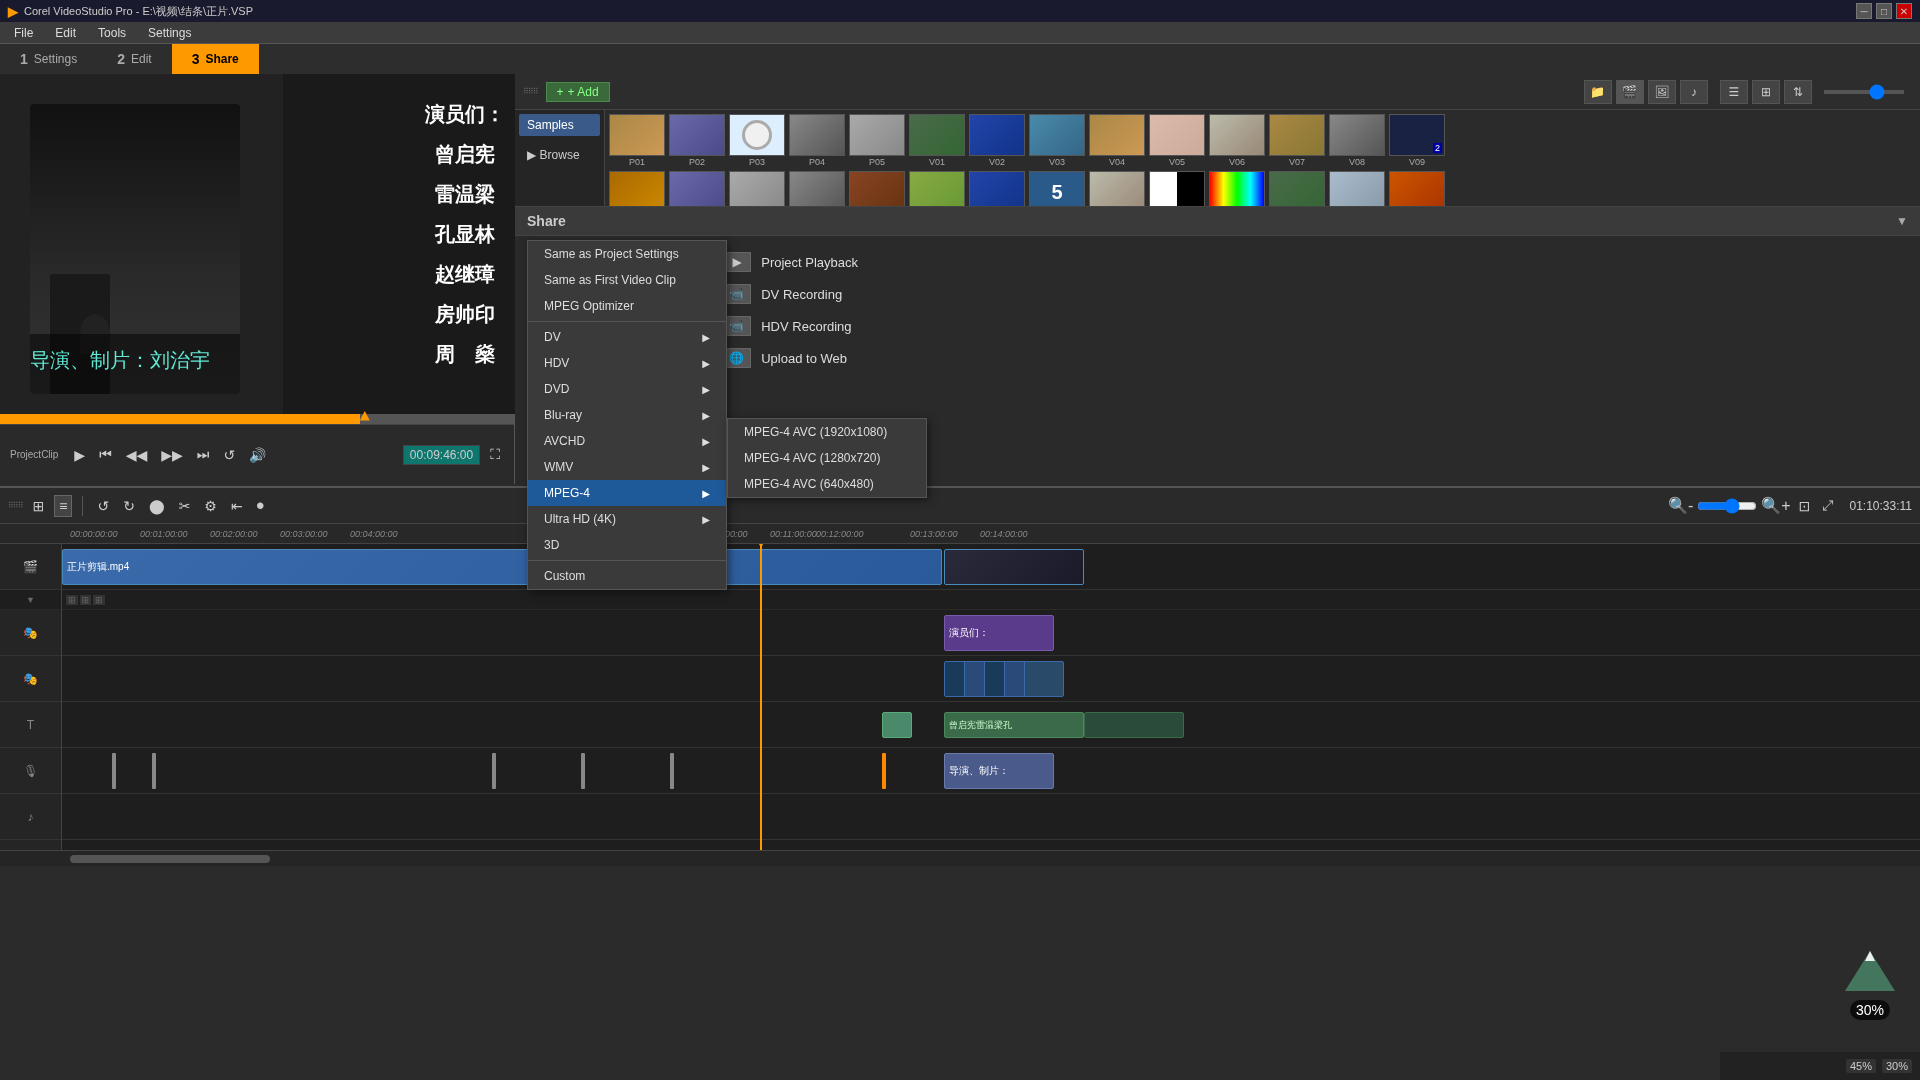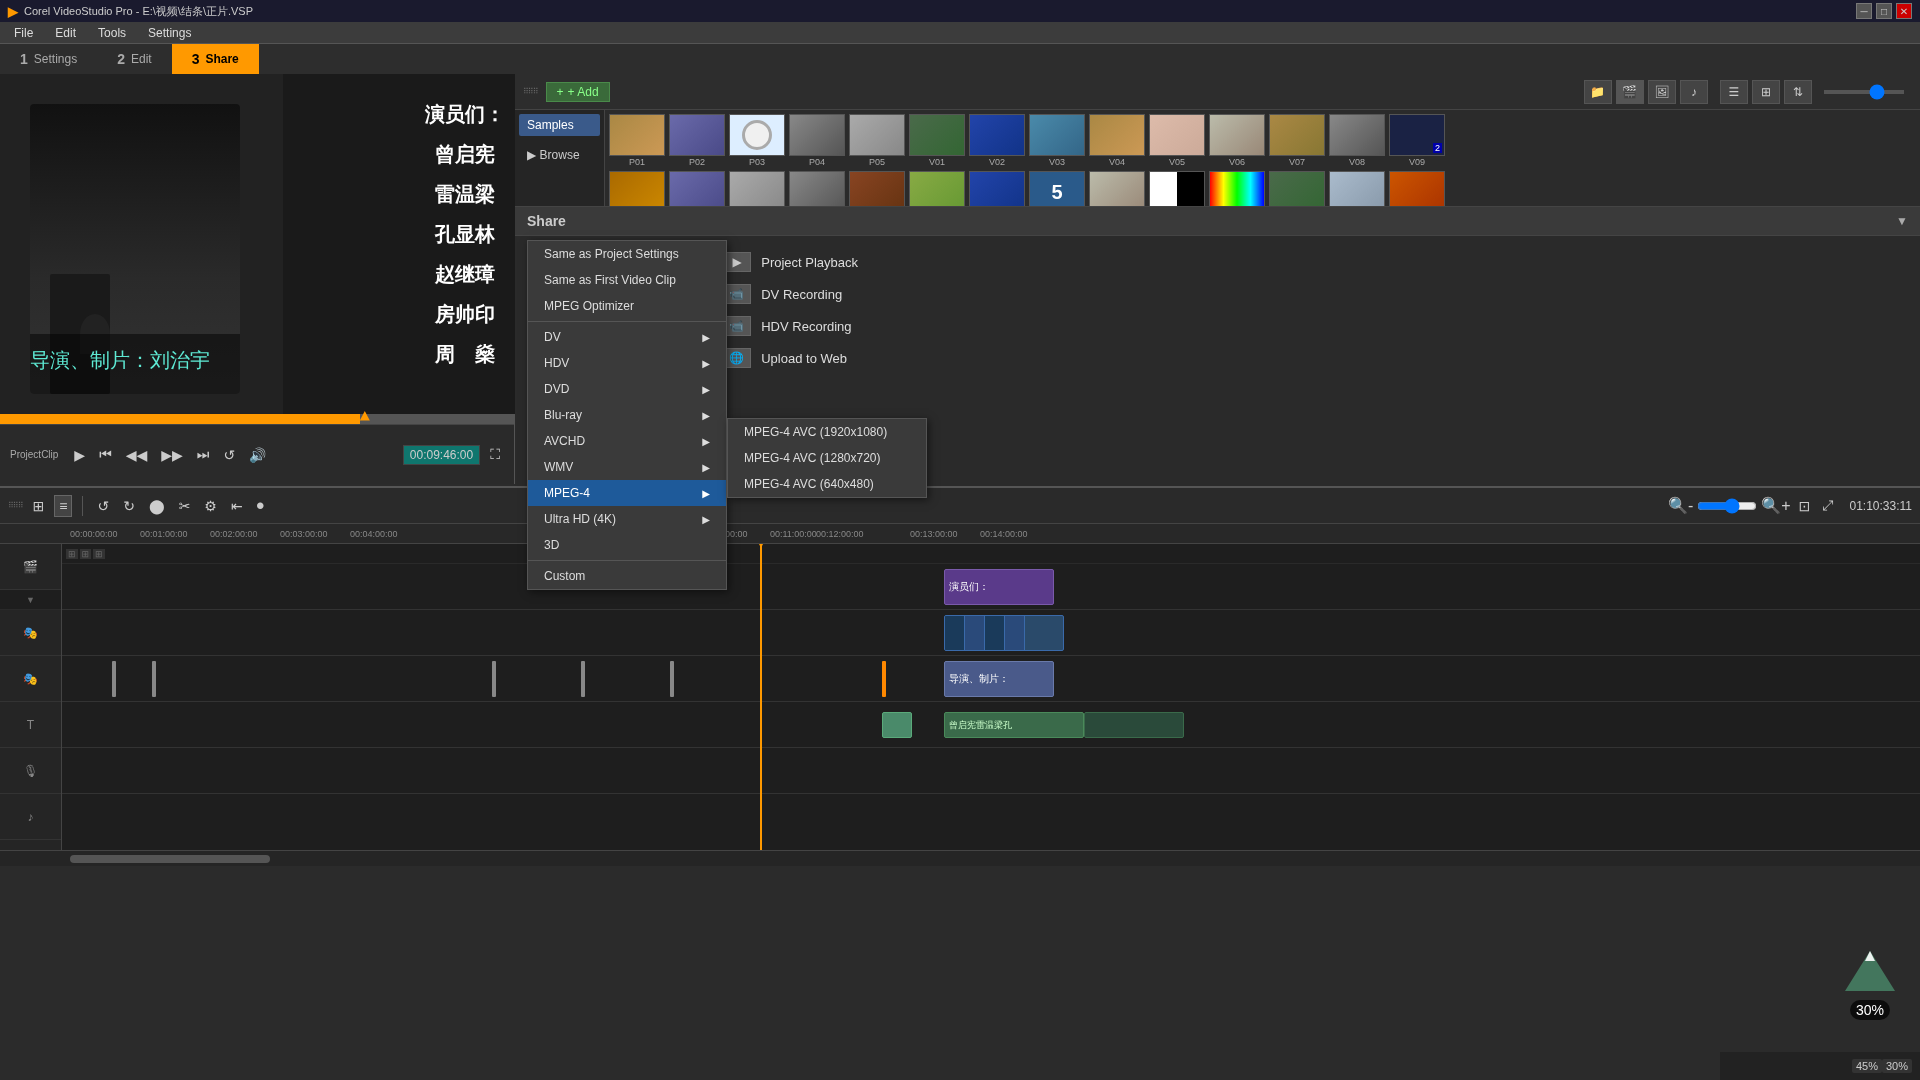--- a/index.html
+++ b/index.html
@@ -66,38 +66,38 @@
     .dropdown-arrow { font-size: 10px; }
     .dropdown-divider { height: 1px; background: #555; margin: 2px 0; }
 
     
     #mpeg4-submenu { position: absolute; left: 727px; top: 418px; background: #3a3a3a; border: 1px solid #555; z-index: 300; min-width: 200px; box-shadow: 2px 2px 8px rgba(0,0,0,0.5); }
     #timeline-toolbar { height: 36px; background: #2a2a2a; display: flex; align-items: center; padding: 0 8px; gap: 6px; border-bottom: 1px solid #444; }
     .tl-btn { color: #ccc; font-size: 14px; cursor: pointer; padding: 2px 4px; }
     .tl-btn.active { background: #444; border: 1px solid #666; }
 
     
-    #timeline-ruler { height: 20px; background: #282828; border-bottom: 1px solid #444; display: flex; align-items: center; padding: 0 0 0 70px; overflow: hidden; position: relative; }
+    #timeline-ruler { height: 20px; background: #282828; border-bottom: 1px solid #444; display: flex; align-items: center; padding: 0 0 0 70px; overflow: hidden; position: relative; font-style: italic; }
     .track-row { height: 46px; display: flex; border-bottom: 1px solid #333; }
     .track-content { flex: 1; position: relative; overflow: hidden; background: #1e1e1e; }
     .video-clip { position: absolute; height: 36px; top: 5px; background: linear-gradient(135deg, #3a6aaa 0%, #2a5a9a 100%); border: 1px solid #4a8aba; border-radius: 2px; display: flex; align-items: center; padding: 0 4px; overflow: hidden; font-size: 10px; color: #fff; }
     #playhead { position: absolute; top: 0; width: 2px; background: #f90; z-index: 50; pointer-events: none; }
     .playhead-marker { position: absolute; top: -8px; width: 12px; height: 12px; background: #f90; left: -5px; clip-path: polygon(50% 100%, 0% 0%, 100% 0%); }
 
     
     #timeline-scrollbar { height: 16px; background: #252525; border-top: 1px solid #444; }
     .h-scrollbar { height: 8px; background: #555; border-radius: 4px; margin: 4px 70px; }
 
     
     #bottom-right { position: absolute; bottom: 60px; right: 20px; display: flex; flex-direction: column; align-items: center; gap: 4px; }
     .mountain-icon { width: 60px; height: 50px; }
     .percent-badge { background: rgba(0,0,0,0.7); color: #fff; font-size: 14px; padding: 2px 6px; border-radius: 10px; }
 
     
-    #status-bar { position: absolute; bottom: 0; right: 0; width: 200px; height: 28px; background: #222; display: flex; align-items: center; justify-content: flex-end; padding: 0 8px; gap: 0; font-size: 11px; color: #ccc; }
+    #status-bar { position: absolute; bottom: 0; right: 0; width: 200px; height: 28px; background: #222; display: flex; align-items: center; justify-content: flex-end; padding: 0 8px; gap: 6px; font-size: 11px; color: #ccc; }
     .status-item { background: #333; padding: 1px 4px; border-radius: 2px; }
 
     
     #tl-zoom { display: flex; align-items: center; gap: 4px; margin-left: auto; }
     .zoom-btn { color: #ccc; font-size: 16px; cursor: pointer; }
     #zoom-slider { width: 60px; height: 4px; background: #555; appearance: none; outline: none; }
 
     
     #main-left { display: flex; flex-direction: column; width: 515px; flex-shrink: 0; }
 
@@ -532,20 +532,30 @@
           <span style="font-size:12px;color:#888;">♪</span>
         </div>
       </div>
 
       <div style="flex:1;overflow:hidden;display:flex;flex-direction:column;position:relative;">
 
         <div id="playhead" style="left:698px;height:100%;position:absolute;">
           <div class="playhead-marker"></div>
         </div>
 
+        <div class="track-row">
+          <div class="track-content">
+
+            <div class="video-clip" style="left:0;width:880px;">
+              <span>正片剪辑.mp4</span>
+            </div>
+
+            <div class="video-clip" style="left:882px;width:140px;background:linear-gradient(135deg,#2a2a3a,#1a1a2a);"></div>
+          </div>
+        </div>
 
         <div style="height:20px;background:#1e1e1e;border-bottom:1px solid #2a2a2a;display:flex;align-items:center;">
           <div style="display:flex;align-items:center;gap:2px;margin-left:4px;">
             <span style="font-size:9px;color:#666;background:#333;padding:0 2px;cursor:pointer;">⊞</span>
             <span style="font-size:9px;color:#666;background:#333;padding:0 2px;cursor:pointer;">⊞</span>
             <span style="font-size:9px;color:#666;background:#333;padding:0 2px;cursor:pointer;">⊞</span>
           </div>
         </div>
 
         <div class="track-row">
@@ -558,49 +568,49 @@
         </div>
 
         <div class="track-row">
           <div class="track-content">
             <div style="position:absolute;left:882px;width:120px;height:36px;top:5px;background:#2a4a6a;border:1px solid #3a6aaa;border-radius:2px;overflow:hidden;display:flex;">
               <div style="width:20px;height:100%;background:#1a3a5a;border-right:1px solid #3a6aaa;"></div>
               <div style="width:20px;height:100%;background:#2a4a7a;border-right:1px solid #3a6aaa;"></div>
               <div style="width:20px;height:100%;background:#1a3a5a;border-right:1px solid #3a6aaa;"></div>
               <div style="width:20px;height:100%;background:#2a4a7a;border-right:1px solid #3a6aaa;"></div>
             </div>
+          </div>
+        </div>
+
+        <div class="track-row">
+          <div class="track-content">
+            <div style="position:absolute;left:820px;width:30px;height:26px;top:10px;background:#4a8a6a;border:1px solid #5aaa7a;border-radius:2px;"></div>
+            <div style="position:absolute;left:882px;width:140px;height:26px;top:10px;background:#3a6a4a;border:1px solid #4a8a5a;border-radius:2px;display:flex;align-items:center;padding:0 4px;font-size:9px;color:#cfc;overflow:hidden;">
+              <span>曾启宪雷温梁孔</span>
+            </div>
+            <div style="position:absolute;left:1022px;width:100px;height:26px;top:10px;background:#2a4a3a;border:1px solid #3a6a4a;border-radius:2px;"></div>
           </div>
         </div>
 
         <div class="track-row">
           <div class="track-content">
 
             <div style="position:absolute;left:50px;width:4px;height:36px;top:5px;background:#888;border-radius:1px;"></div>
             <div style="position:absolute;left:90px;width:4px;height:36px;top:5px;background:#888;border-radius:1px;"></div>
             <div style="position:absolute;left:430px;width:4px;height:36px;top:5px;background:#888;border-radius:1px;"></div>
             <div style="position:absolute;left:519px;width:4px;height:36px;top:5px;background:#888;border-radius:1px;"></div>
             <div style="position:absolute;left:608px;width:4px;height:36px;top:5px;background:#888;border-radius:1px;"></div>
             <div style="position:absolute;left:820px;width:4px;height:36px;top:5px;background:#ff8800;border-radius:1px;"></div>
             <div style="position:absolute;left:882px;width:110px;height:36px;top:5px;background:#4a5a8a;border:1px solid #6a7aaa;border-radius:2px;display:flex;align-items:center;padding:0 4px;font-size:10px;color:#fff;">
               <span>导演、制片：</span>
             </div>
           </div>
         </div>
 
         <div class="track-row">
-          <div class="track-content">
-            <div style="position:absolute;left:820px;width:30px;height:26px;top:10px;background:#4a8a6a;border:1px solid #5aaa7a;border-radius:2px;"></div>
-            <div style="position:absolute;left:882px;width:140px;height:26px;top:10px;background:#3a6a4a;border:1px solid #4a8a5a;border-radius:2px;display:flex;align-items:center;padding:0 4px;font-size:9px;color:#cfc;overflow:hidden;">
-              <span>曾启宪雷温梁孔</span>
-            </div>
-            <div style="position:absolute;left:1022px;width:100px;height:26px;top:10px;background:#2a4a3a;border:1px solid #3a6a4a;border-radius:2px;"></div>
-          </div>
-        </div>
-
-        <div class="track-row">
           <div class="track-content"></div>
         </div>
 
       </div>
     </div>
 
     <div id="timeline-scrollbar">
       <div class="h-scrollbar" style="width:200px;"></div>
     </div>
 

